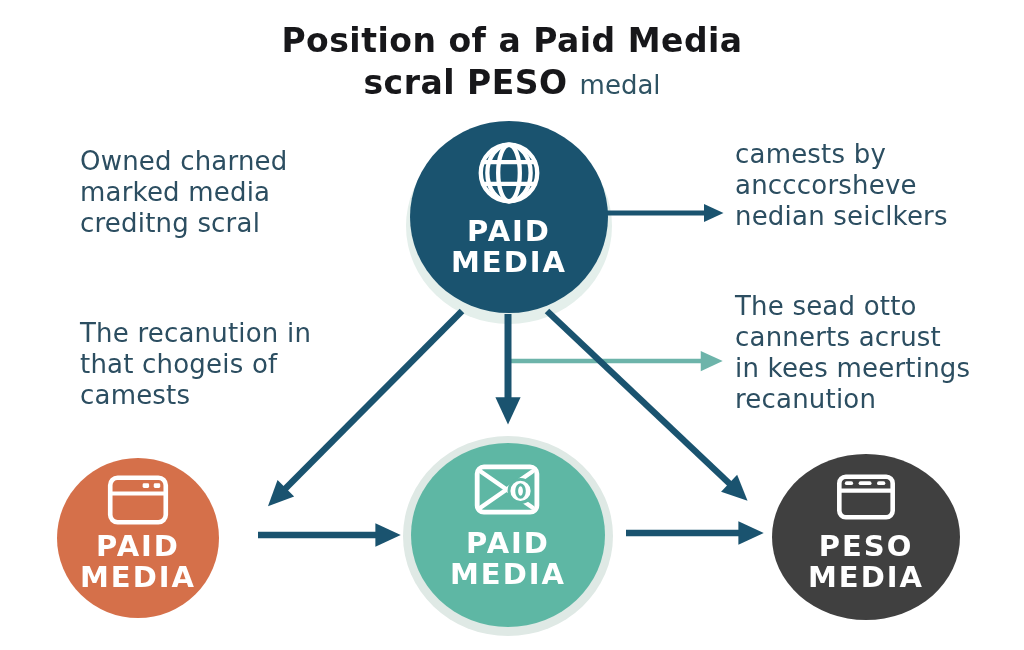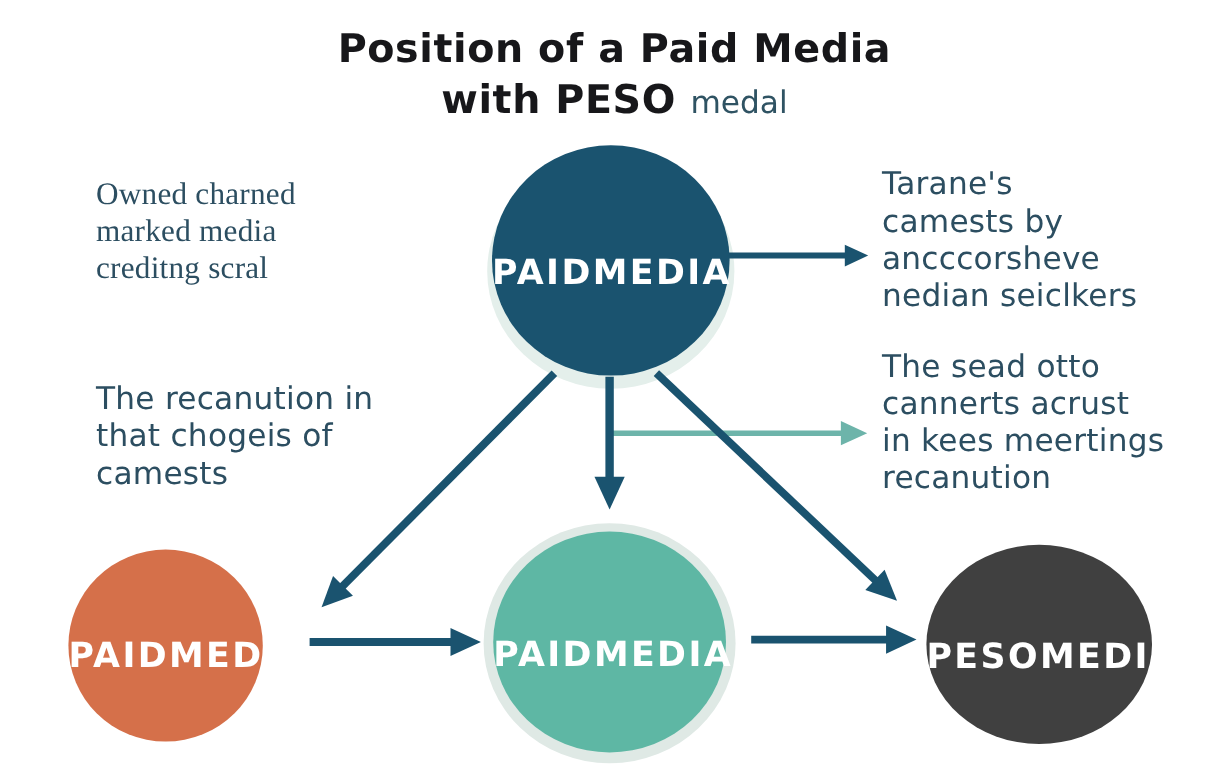--- a/index.html
+++ b/index.html
@@ -15,30 +15,30 @@
     letter-spacing:.5px;
   }
   .title .medal{
     font-size:26px;font-weight:normal;color:#2f5363;letter-spacing:0;margin-top:14px;
   }
   
   .note{
     position:absolute;color:#2c4e61;font-size:26px;line-height:31px;
     letter-spacing:.2px;
   }
-  .note-tl1{left:80px;top:146px;font-family:Liberation Serif, serif;}
+  .note-tl1{left:80px;top:146px;}
   .note-tl2{left:80px;top:318px;}
   .note-tr1{left:735px;top:139px;}
   .note-tr2{left:735px;top:291px;}
   
   .arrow-layer{position:absolute;left:0;top:0;z-index:1;}
   
   .node{
     position:absolute;z-index:2;border-radius:50%;
-    display:flex;align-items:center;
+    display:flex;flex-direction:column;align-items:center;
     color:#ffffff;text-align:center;
   }
   .node .label{
     font-weight:bold;font-size:29px;line-height:31px;letter-spacing:2px;
   }
   .node-top   {left:410px;top:121px;width:198px;height:192px;background:#1a536f;padding-top:20px;box-sizing:border-box;}
   .node-top .icon{margin-bottom:11px;}
   .node-left  {left:57px; top:458px;width:162px;height:160px;background:#d5704a;padding-top:17px;box-sizing:border-box;}
   .node-left .icon{margin-bottom:6px;}
   .node-center{left:411px;top:443px;width:194px;height:184px;background:#5eb7a4;padding-top:21px;box-sizing:border-box;}
@@ -68,37 +68,36 @@
   <line x1="604" y1="213" x2="706" y2="213" stroke="#1a536f" stroke-width="5" marker-end="url(#head-navy)"></line>
   <line x1="462" y1="311" x2="284" y2="490" stroke="#1a536f" stroke-width="6.5" marker-end="url(#head-navy)"></line>
   <line x1="508" y1="314" x2="508" y2="400" stroke="#1a536f" stroke-width="7" marker-end="url(#head-navy)"></line>
   <line x1="547" y1="311" x2="731" y2="485" stroke="#1a536f" stroke-width="6.5" marker-end="url(#head-navy)"></line>
   <line x1="258" y1="535" x2="378" y2="535" stroke="#1a536f" stroke-width="6.5" marker-end="url(#head-navy)"></line>
   <line x1="626" y1="533" x2="741" y2="533" stroke="#1a536f" stroke-width="6.5" marker-end="url(#head-navy)"></line>
 </svg>
 
 <div class="title">
   <div>Position of a Paid Media</div>
-  <div><span>with PESO</span> <span class="medal">medal</span></div>
+  <div><span>scral PESO</span> <span class="medal">medal</span></div>
 </div>
 
 <div class="note note-tl1">
   <div>Owned charned</div>
   <div>marked media</div>
   <div>creditng scral</div>
 </div>
 
 <div class="note note-tl2">
   <div>The recanution in</div>
   <div>that chogeis of</div>
   <div>camests</div>
 </div>
 
 <div class="note note-tr1">
-  <div>Tarane's</div>
   <div>camests by</div>
   <div>ancccorsheve</div>
   <div>nedian seiclkers</div>
 </div>
 
 <div class="note note-tr2">
   <div>The sead otto</div>
   <div>cannerts acrust</div>
   <div>in kees meertings</div>
   <div>recanution</div>

